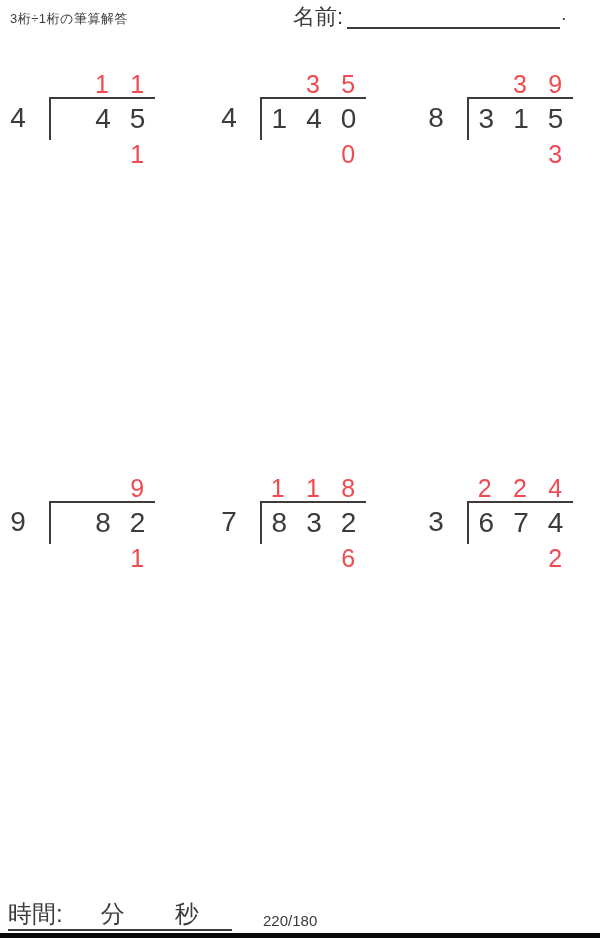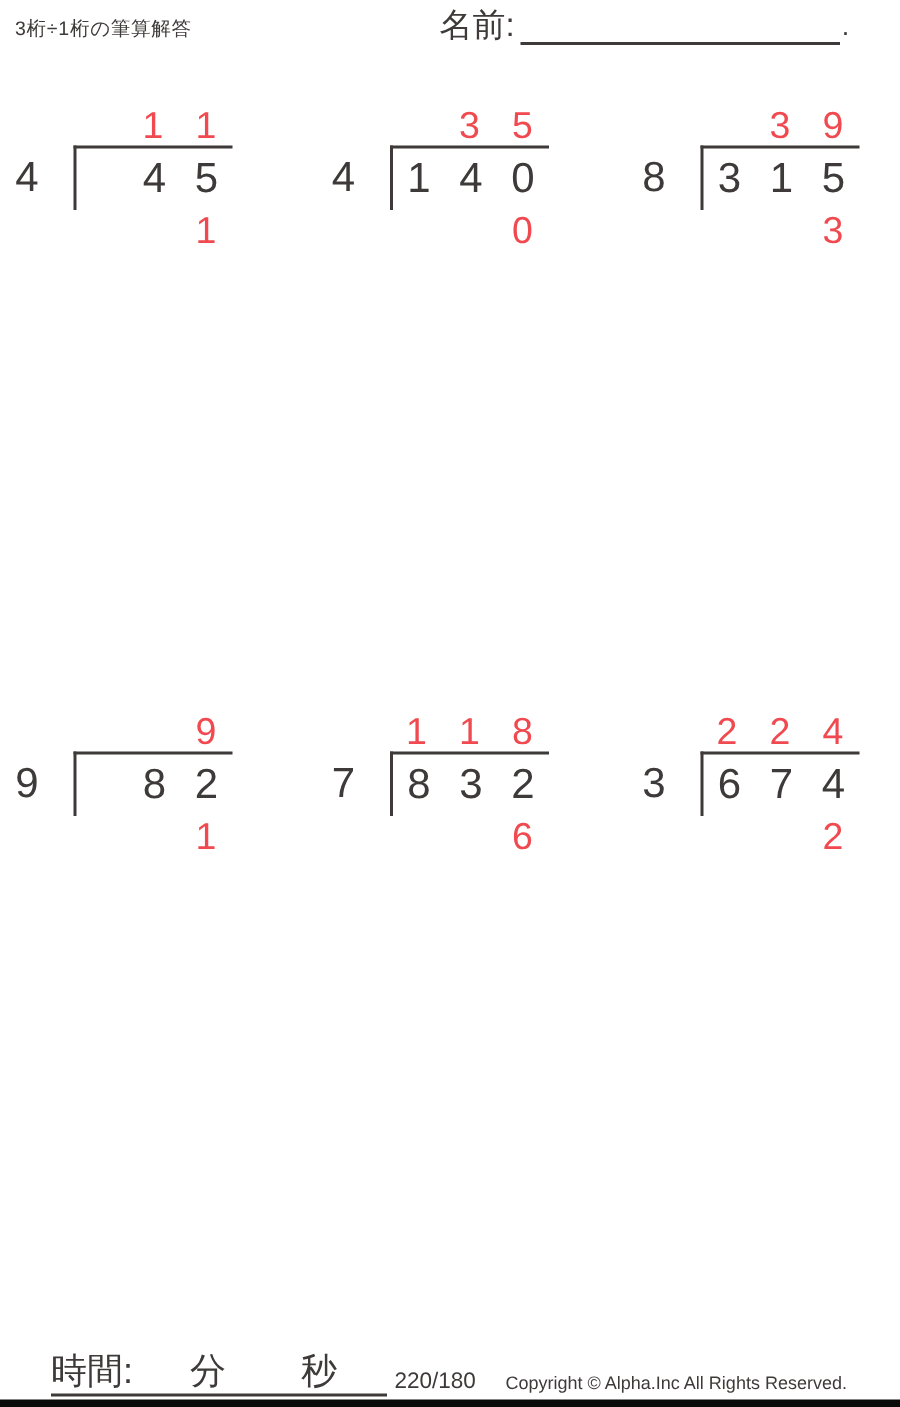--- a/index.html
+++ b/index.html
@@ -7,21 +7,21 @@
     width: 600px; height: 938px;
     background: #ffffff;
     font-family: "Liberation Sans", "DejaVu Sans", sans-serif;
     position: relative; overflow: hidden;
     --red: #f04a50; --ink: #3e3a39;
   }
   .page { position: absolute; inset: 0; color: var(--ink); border-radius: 25px; }
 
   
   .title { position: absolute; left: 10px; top: 10px; font-size: 13px; letter-spacing: 0.5px; }
-  .name-row { position: absolute; left: 293px; top: 4px; display: flex; align-items: center; }
+  .name-row { position: absolute; left: 293px; top: 4px; display: flex; align-items: flex-start; }
   .name-label { font-size: 22px; line-height: 26px; margin-right: 4px; }
   .name-line { display: inline-block; width: 213px; height: 23px; border-bottom: 2px solid var(--ink); }
   .name-period { font-size: 18px; line-height: 20px; margin-left: 1px; }
 
   
   .problem { position: absolute; display: flex; }
   .divisor {
     width: 36px; margin-right: 13px; margin-top: 29px;
     text-align: center; font-size: 28px; line-height: 38px; color: var(--ink);
   }
@@ -29,21 +29,21 @@
   .row { display: flex; }
   .cell { text-align: center; }
   .qrow .cell, .rrow .cell { width: 35.33px; height: 27px; line-height: 28px; font-size: 25px; color: var(--red); }
   .drow { border-top: 2px solid var(--ink); border-left: 2px solid var(--ink); height: 41px; }
   .drow .cell { width: 34.67px; font-size: 28px; line-height: 39px; color: var(--ink); }
 
   
   .time-row {
     position: absolute; left: 8px; top: 899px; width: 224px; height: 30px;
     border-bottom: 2px solid var(--ink);
-    display: flex; align-items: center; font-size: 24px; line-height: 29px; margin-left: 26px;
+    display: flex; align-items: flex-start; font-size: 24px; line-height: 29px;
   }
   .minutes { margin-left: 38px; }
   .seconds { margin-left: 50px; }
   .page-indicator { position: absolute; left: 263px; top: 912px; font-size: 15px; }
   .copyright { position: absolute; left: 337px; top: 915px; font-size: 12px; }
   .bottom-bar { position: absolute; left: 0; top: 933px; width: 600px; height: 5px; background: #0a0a0a; }
 </style>
 </head>
 <body style="--red: #f04a50; --ink: #3e3a39;">
 
@@ -182,16 +182,15 @@
       </div>
     </div>
   </div>
 
   <div class="time-row">
     <span>時間:</span>
     <span class="minutes">分</span>
     <span class="seconds">秒</span>
   </div>
   <div class="page-indicator">220/180</div>
-  <div class="copyright">Copyright © Alpha.Inc All Rights Reserved.</div>
   <div class="bottom-bar"></div>
 
 </div>
 
 </body></html>

